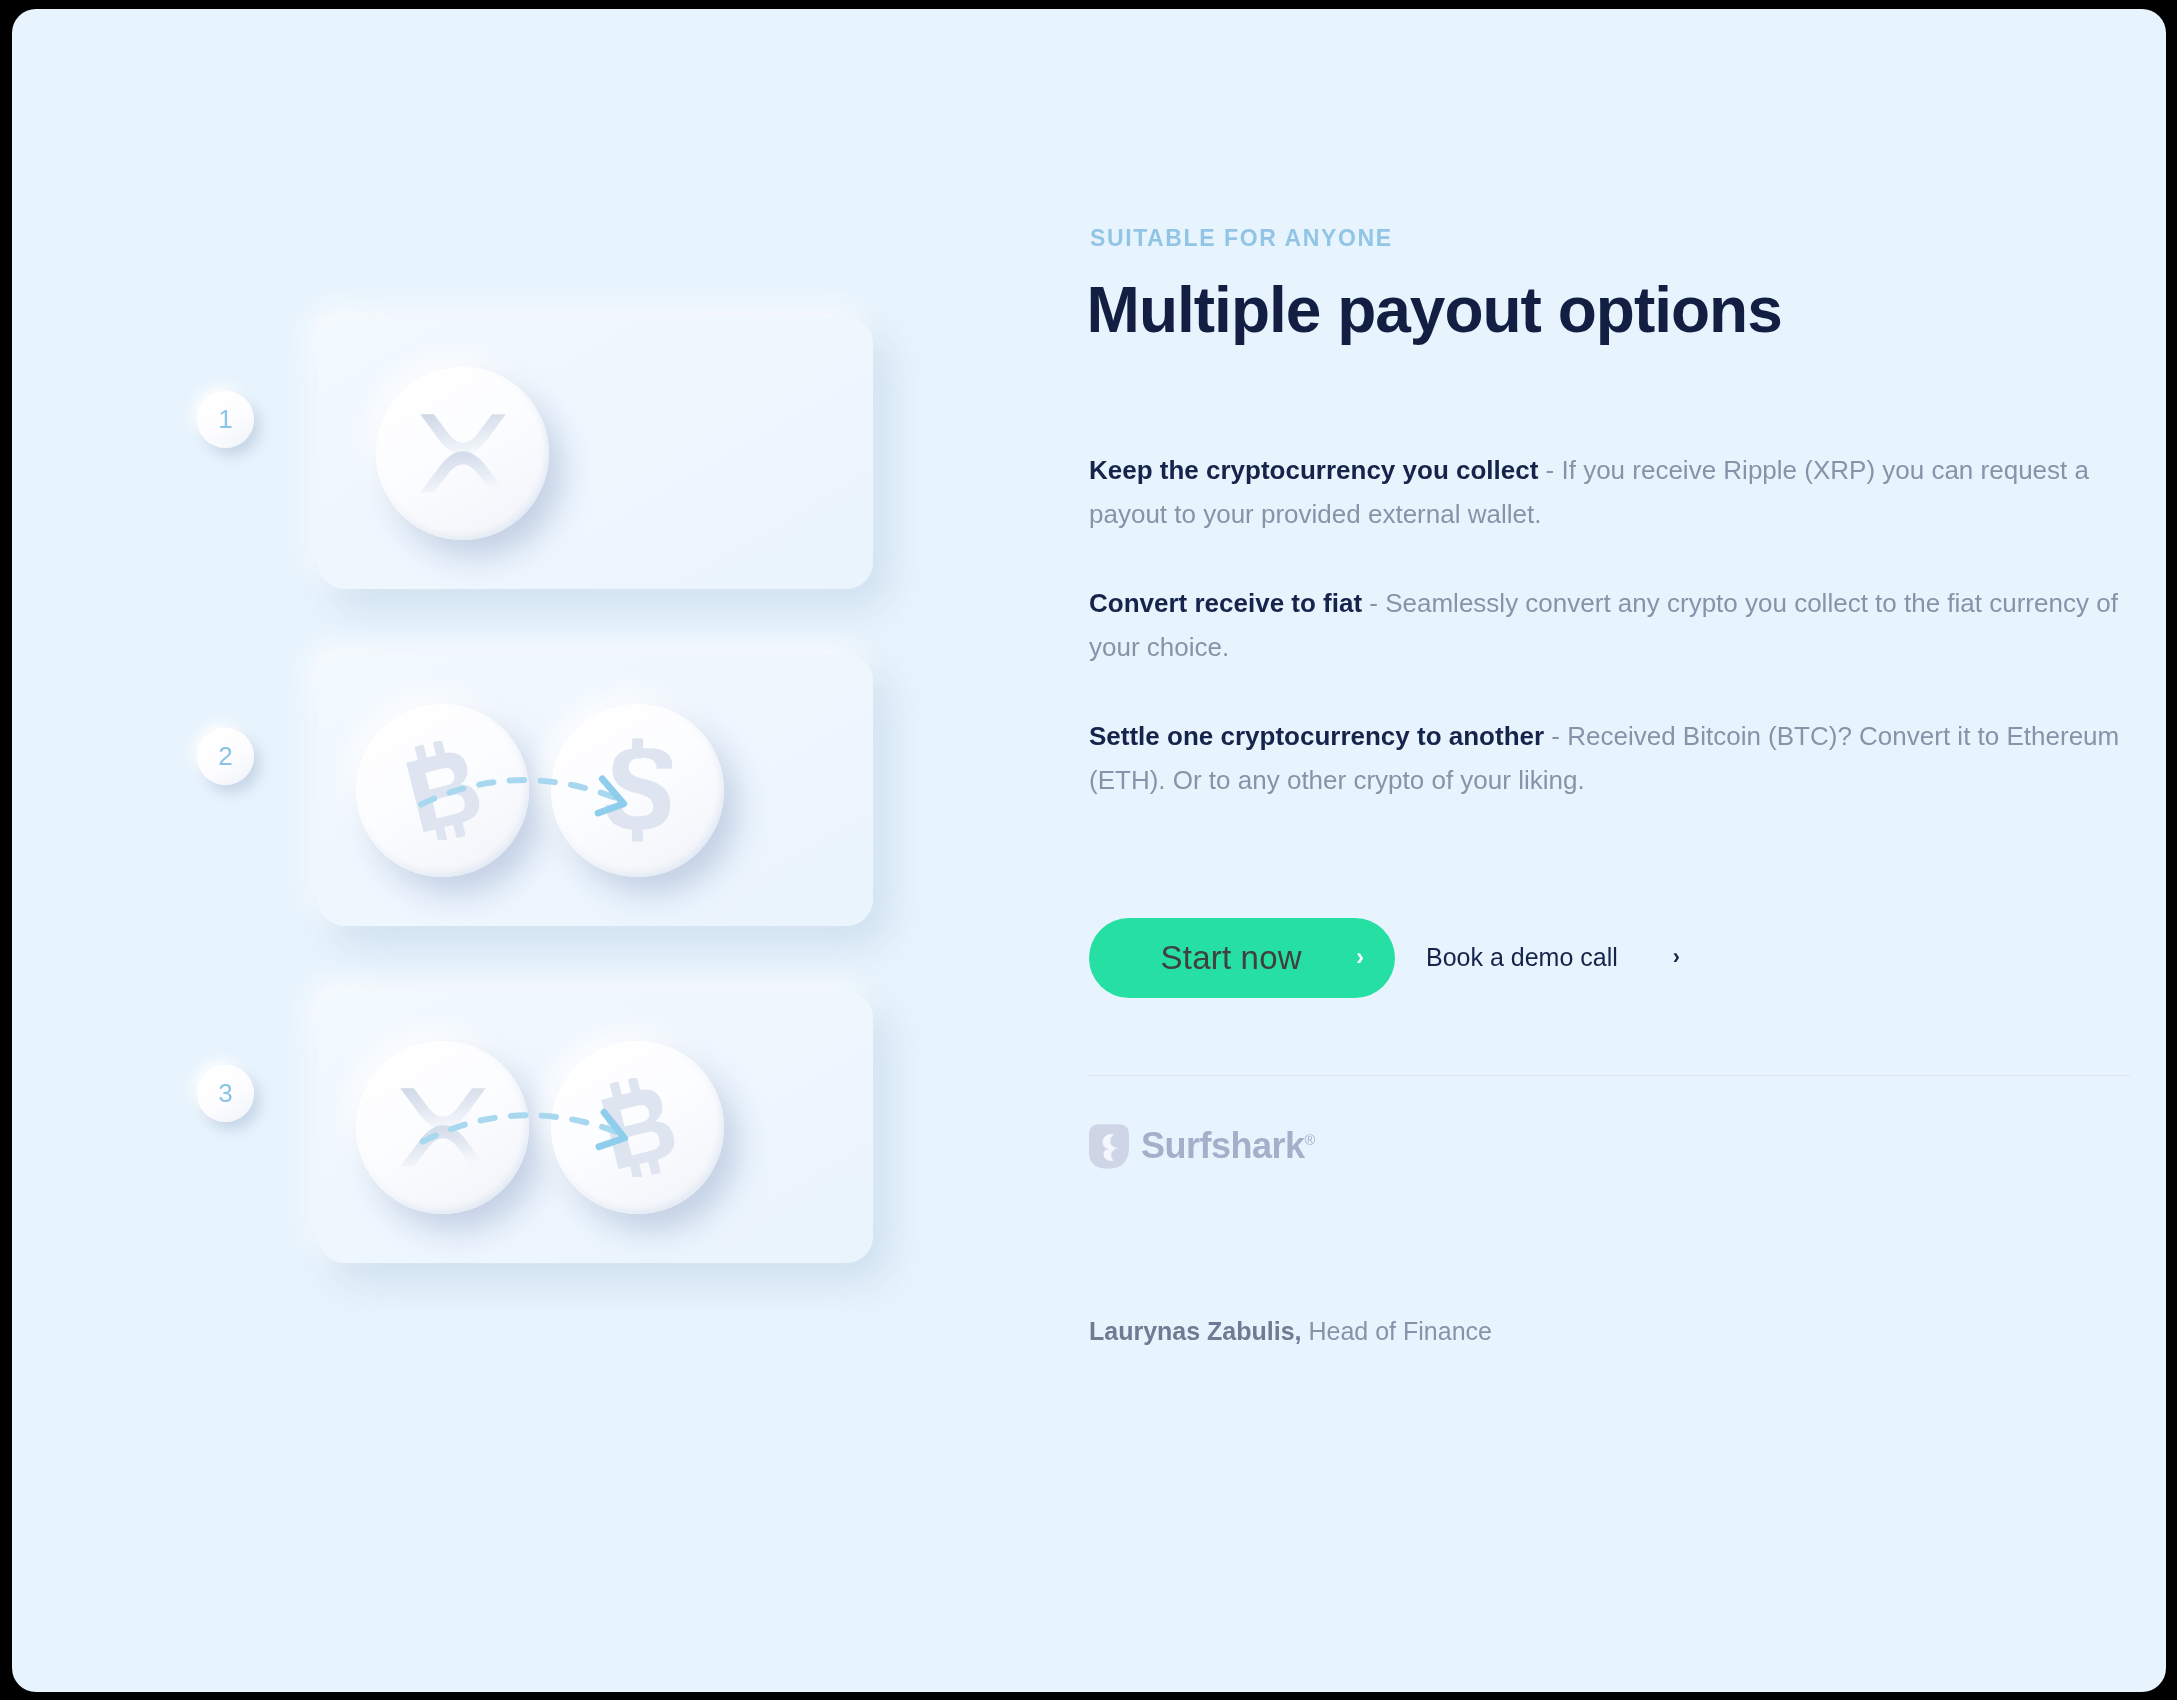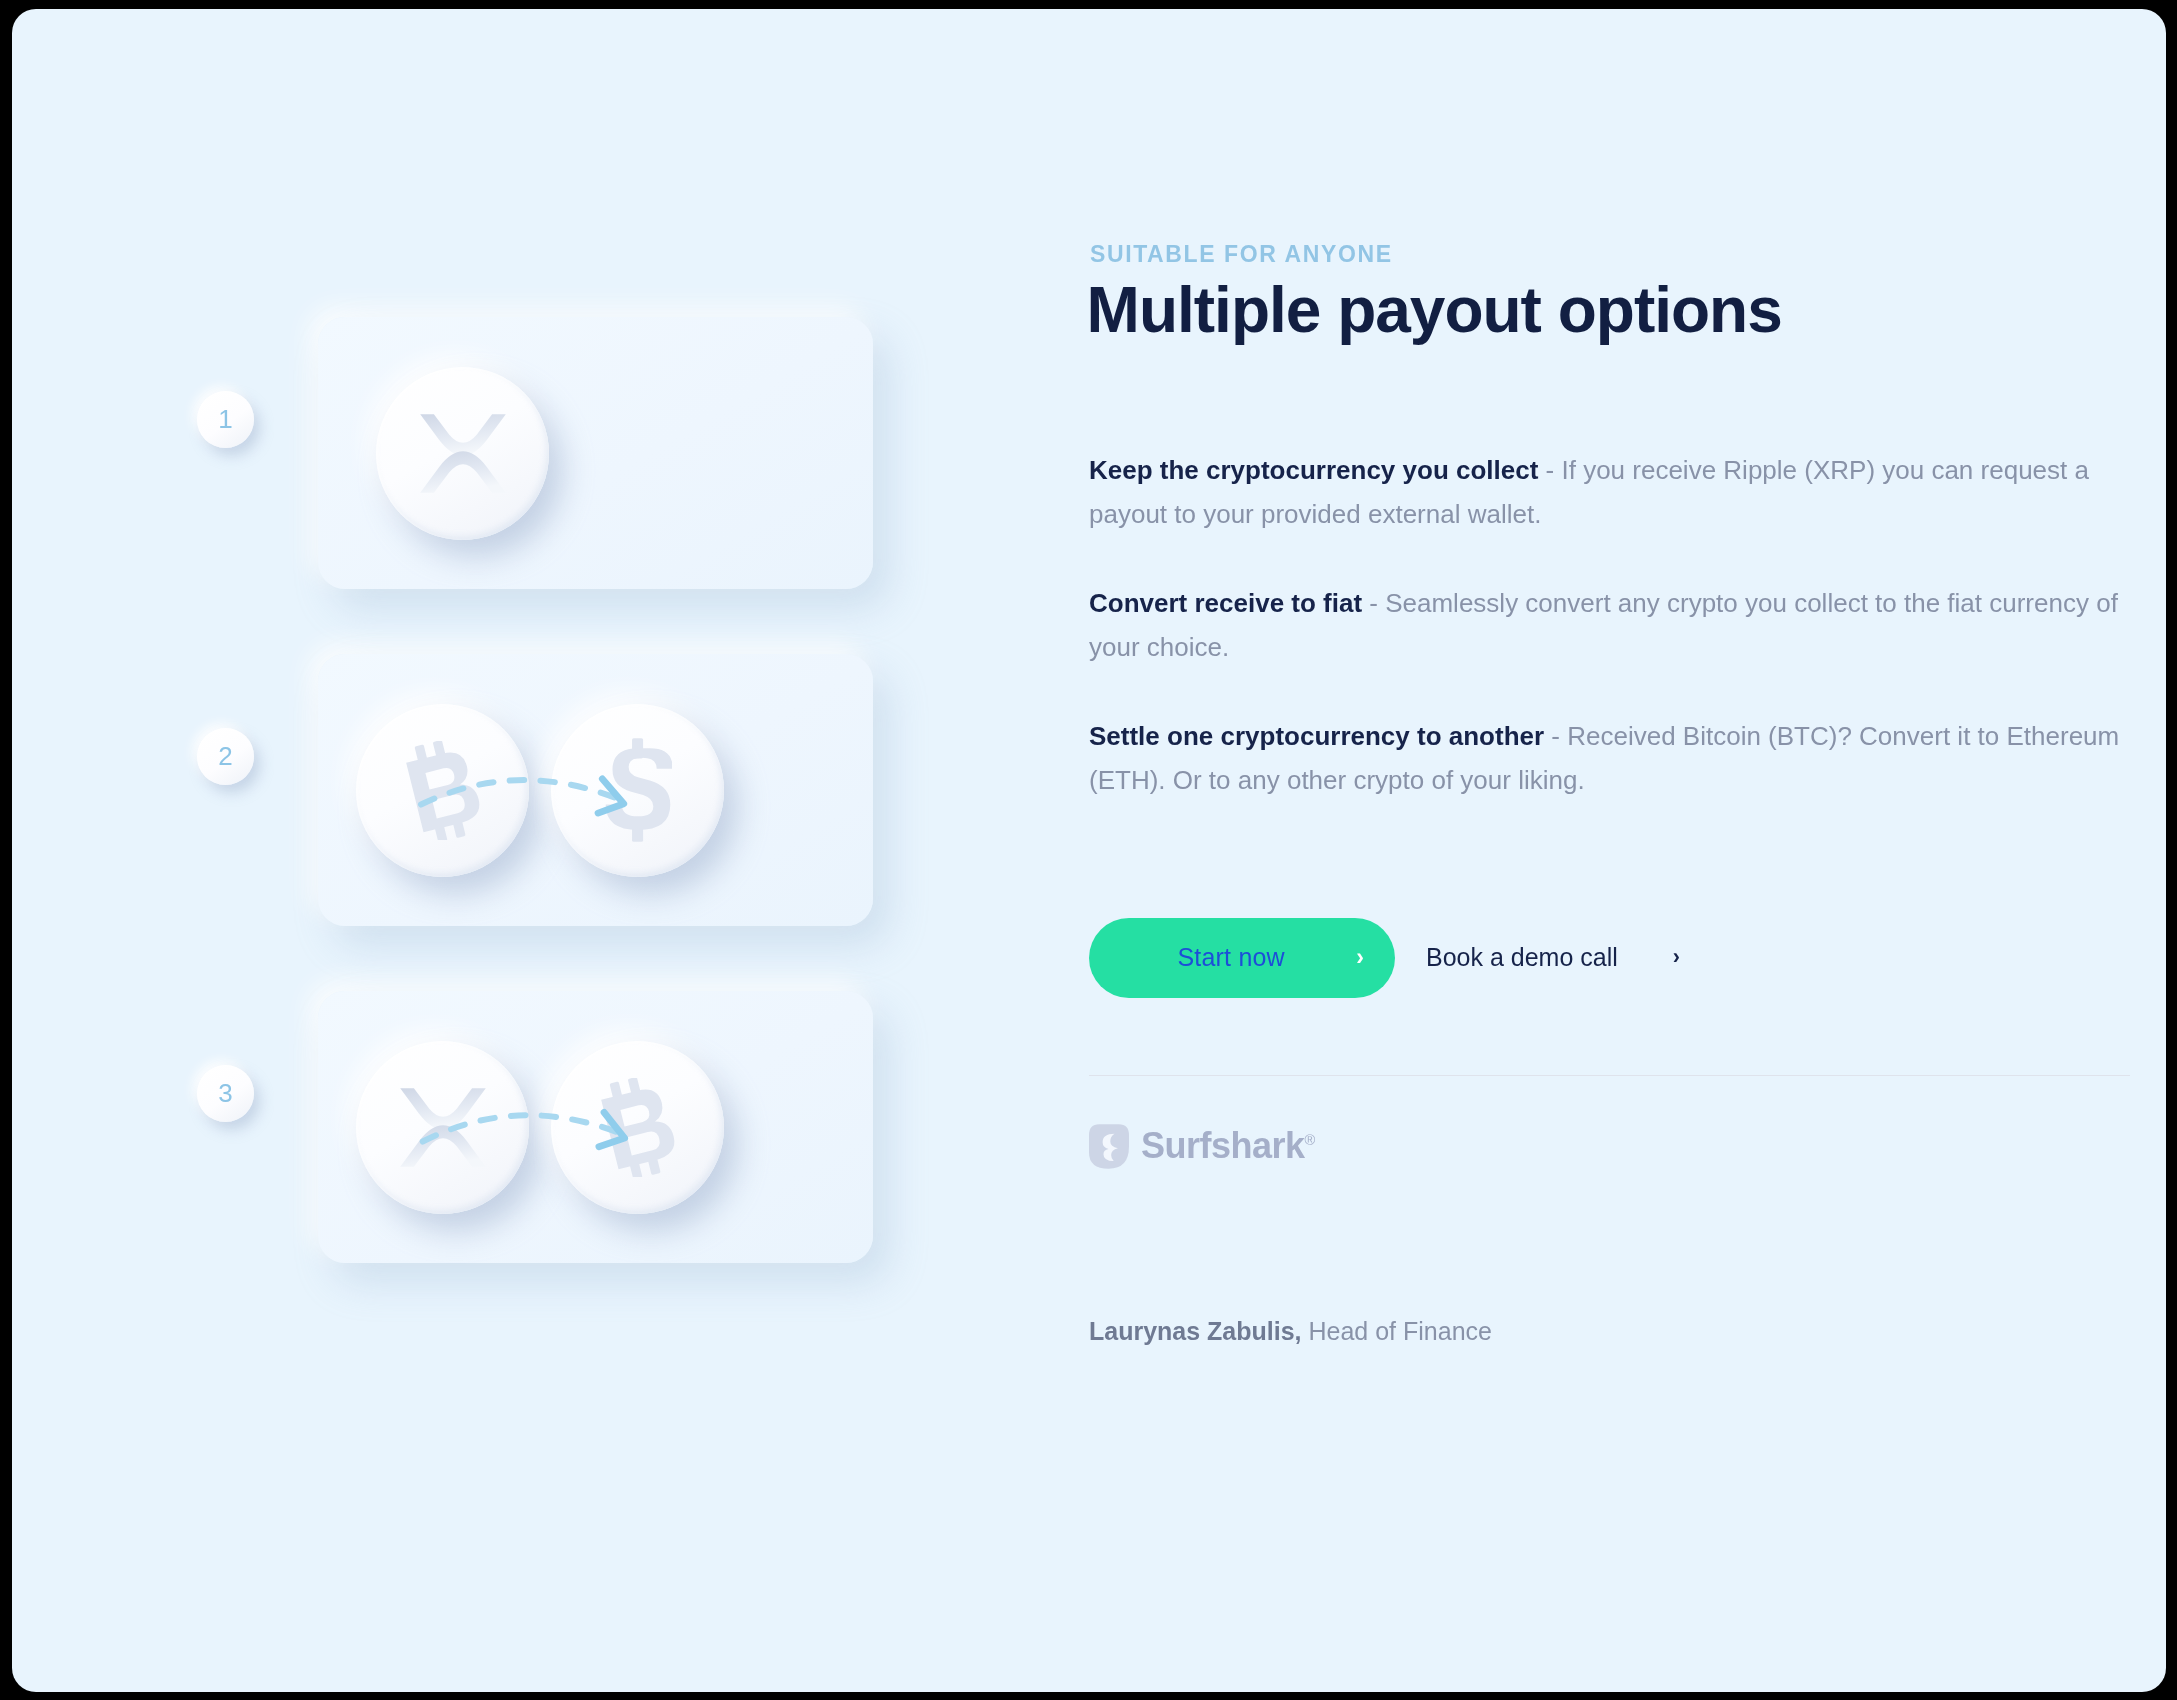--- a/index.html
+++ b/index.html
@@ -120,21 +120,21 @@
     position: absolute;
     left: 1066px;
     top: 0;
     width: 1062px;
     height: 100%;
   }
 
   #eyebrow {
     position: absolute;
     left: 12px;
-    top: 232px;
+    top: 216px;
     font-size: 23px;
     font-weight: 700;
     letter-spacing: 1.6px;
     color: #92c5e5;
     text-transform: uppercase;
     text-align: right;
   }
 
   #title {
     position: absolute;
@@ -181,22 +181,22 @@
     border: none;
     border-radius: 40px;
     background: #25dfa3;
     cursor: pointer;
     padding: 0 31px 0 0;
     font-family: inherit;
   }
   #start-btn .lbl {
     flex: 1;
     text-align: center;
-    font-size: 25px;
-    color: #1d4ed8;
+    font-size: 33px;
+    color: #404040;
     letter-spacing: 0.2px;
     padding-left: 17px;
   }
   #start-btn .chev {
     font-size: 23px;
     font-weight: 700;
     color: #ffffff;
     line-height: 1;
   }
   #demo-link {

